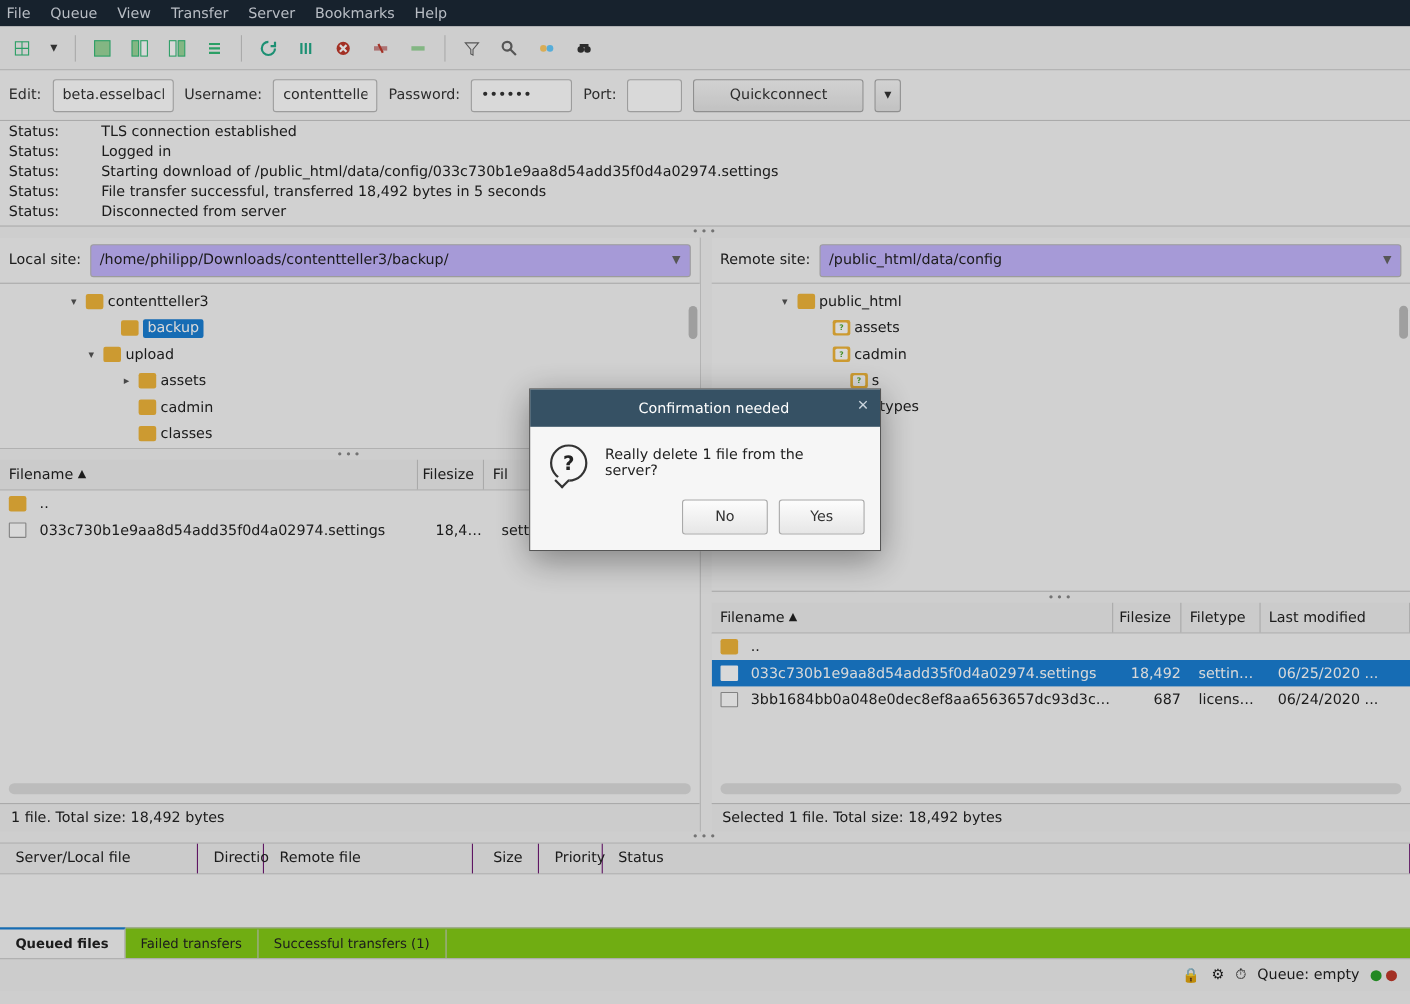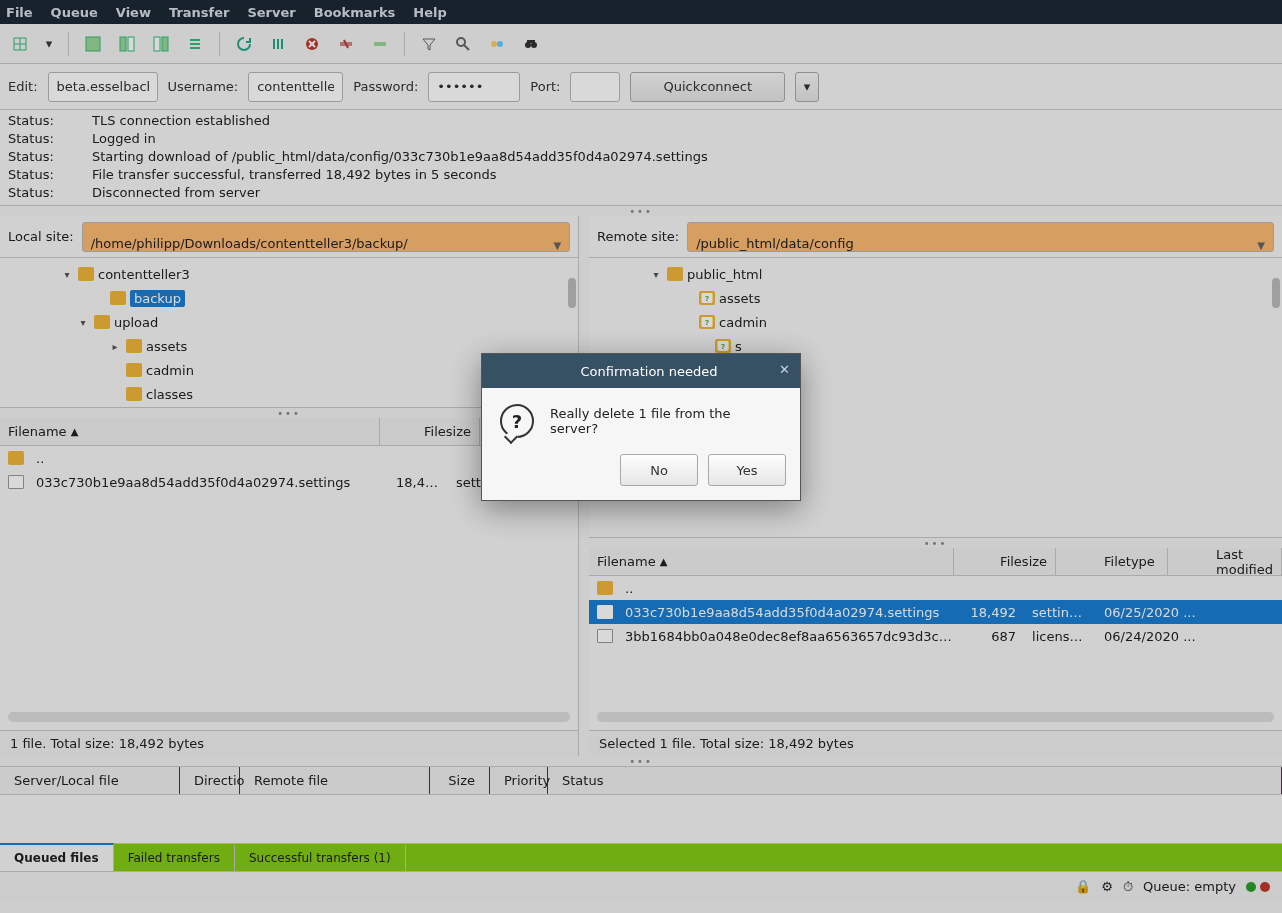--- a/index.html
+++ b/index.html
@@ -1,20 +1,20 @@
 <!DOCTYPE html>
 <html><head>
 <meta charset="utf-8">
 <style>
 * { box-sizing: border-box; margin: 0; padding: 0; font-family: "DejaVu Sans", "Liberation Sans", Arial, sans-serif; font-size: 13px; }
 html, body { width: 1282px; height: 913px; overflow: hidden; background: #f2f2f2; color: #222; }
 .overlay { position: absolute; inset: 0; background: rgba(0,0,0,0.15); z-index: 50; pointer-events: none; }
 
 .menubar { background: #1c2836; color: #d8dee6; height: 24px; display: flex; align-items: center; padding: 0 6px; gap: 18px; }
-.menubar span { cursor: default; font-weight: bold; }
+.menubar span { cursor: default; }
 
 .toolbar { background: #f2f2f2; height: 40px; display: flex; align-items: center; padding: 0 6px; gap: 6px; border-bottom: 1px solid #c8c8c8; }
 .tbtn { width: 28px; height: 28px; display:flex; align-items:center; justify-content:center; border: 1px solid transparent; border-radius: 3px; color:#3a3a3a; }
 .tbtn.dropdown { width: 18px; }
 .tsep { width: 1px; height: 24px; background: #c8c8c8; margin: 0 4px; }
 
 .quickconnect-bar { background: #f6f6f6; height: 46px; display: flex; align-items: center; padding: 0 8px; gap: 10px; border-bottom: 1px solid #c8c8c8; }
 .qlabel { color: #333; }
 .qinput { height: 30px; border: 1px solid #b8b8b8; border-radius: 3px; padding: 0 8px; background: #fff; color:#333; }
 .qbtn { height: 30px; padding: 0 32px; border: 1px solid #a9a9a9; border-radius: 3px; background: linear-gradient(#f7f7f7,#e4e4e4); color:#333; }
@@ -27,32 +27,32 @@
 .splitter-h { height: 10px; display:flex; align-items:center; justify-content:center; }
 .splitter-h::before { content:"•••"; letter-spacing:2px; color:#888; font-size:10px; }
 .splitter-v { width: 10px; display:flex; align-items:center; justify-content:center; }
 .splitter-v::before { content:"⋮"; color:#888; }
 
 .panes { display:flex; height: 540px; }
 .pane { flex:1; display:flex; flex-direction:column; border-right:1px solid #c8c8c8; }
 .pane:last-child { border-right:none; }
 
 .siterow { height: 42px; display:flex; align-items:center; gap:8px; padding: 0 8px; border-bottom: 1px solid #c8c8c8; background:#f6f6f6;}
-.siterow .combo { flex:1; height:30px; border:1px solid #b8b8b8; border-radius:3px; display:flex; align-items:flex-end; justify-content:space-between; padding:0 8px; background:#fdba74; }
+.siterow .combo { flex:1; height:30px; border:1px solid #b8b8b8; border-radius:3px; display:flex; align-items:center; justify-content:space-between; padding:0 8px; background:#c4b5fd; }
 .combo .dd { color:#666; font-size:10px; }
 
 .tree { flex: 0 0 150px; overflow:auto; background:#f6f6f6; border-bottom:1px solid #c8c8c8; padding: 4px 0; position:relative;}
 .tree-row { display:flex; align-items:center; gap:4px; height:24px; padding-left: 8px; }
 .tree-row .tw { width:14px; text-align:center; color:#555; font-size:10px; }
 .tree-row .fld { width:16px; height:14px; background:#f0b63a; border-radius:2px; position:relative; }
 .tree-row .fld.q::after { content:"?"; position:absolute; inset:0; display:flex; align-items:center; justify-content:center; font-size:10px; font-weight:bold; color:#5a3; background:#fff; border-radius:2px; transform:scale(0.7); }
 .tree-row.sel span.name { background:#1a7fd4; color:#fff; padding:1px 4px; border-radius:2px; }
 .tree .vscroll { position:absolute; right:2px; top:20px; width:8px; height:30px; background:#bbb; border-radius:4px; }
 
-.listhdr { height: 28px; display:flex; align-items:center; border-bottom:1px solid #c8c8c8; background:#efefef;gap:40px; }
+.listhdr { height: 28px; display:flex; align-items:center; border-bottom:1px solid #c8c8c8; background:#efefef; }
 .listhdr .col { padding: 0 8px; border-right:1px solid #c8c8c8; height:100%; display:flex; align-items:center; gap:4px; }
 .arrow-up { font-size:10px; }
 
 .filelist { flex:1; overflow:auto; background:#f6f6f6; position:relative; }
 .frow { display:flex; align-items:center; height:24px; }
 .frow .cell { padding: 0 8px; overflow:hidden; white-space:nowrap; text-overflow:ellipsis; }
 .frow .ficon { width:16px; height:14px; margin-left:8px; margin-right:4px; }
 .frow .ficon.folder { background:#f0b63a; border-radius:2px; }
 .frow .ficon.file { border:1px solid #999; background:#fff; border-radius:1px; }
 .frow.sel { background:#1a7fd4; color:#fff; }

